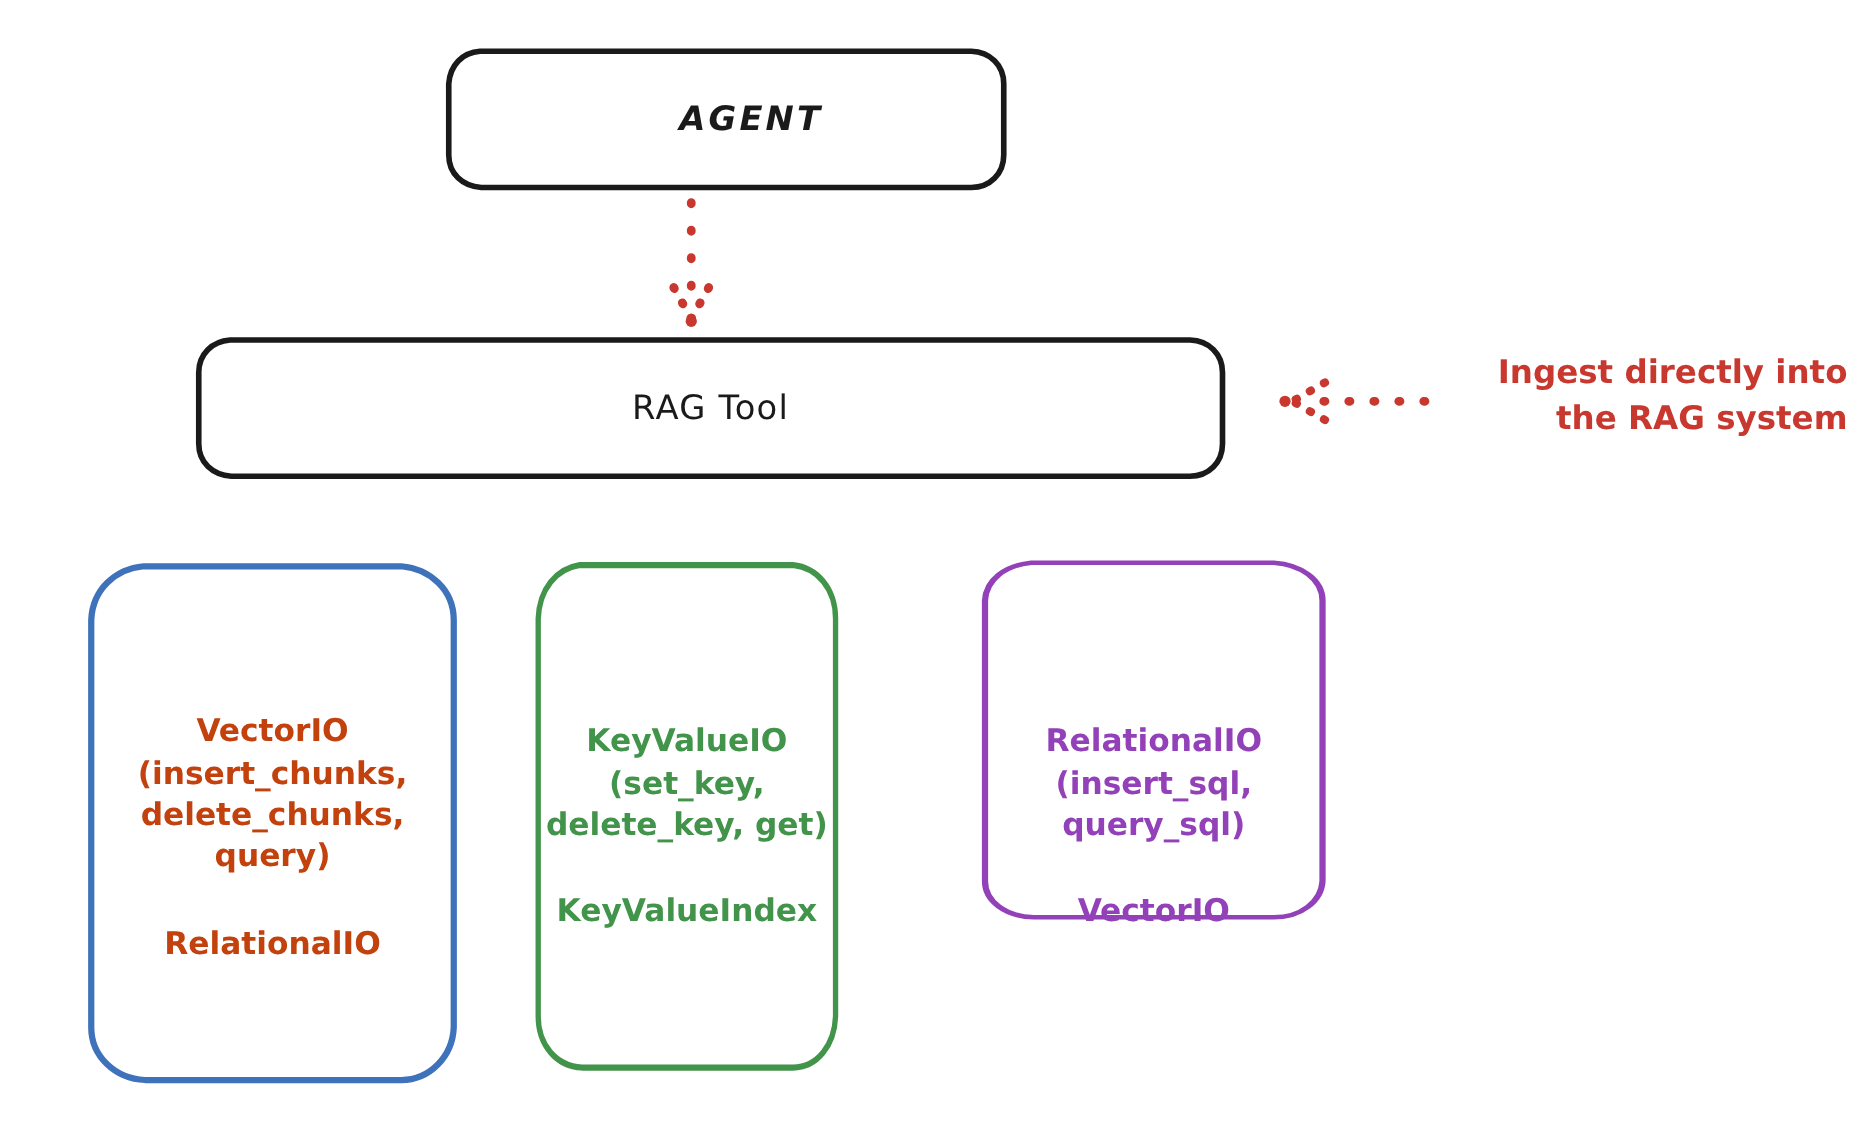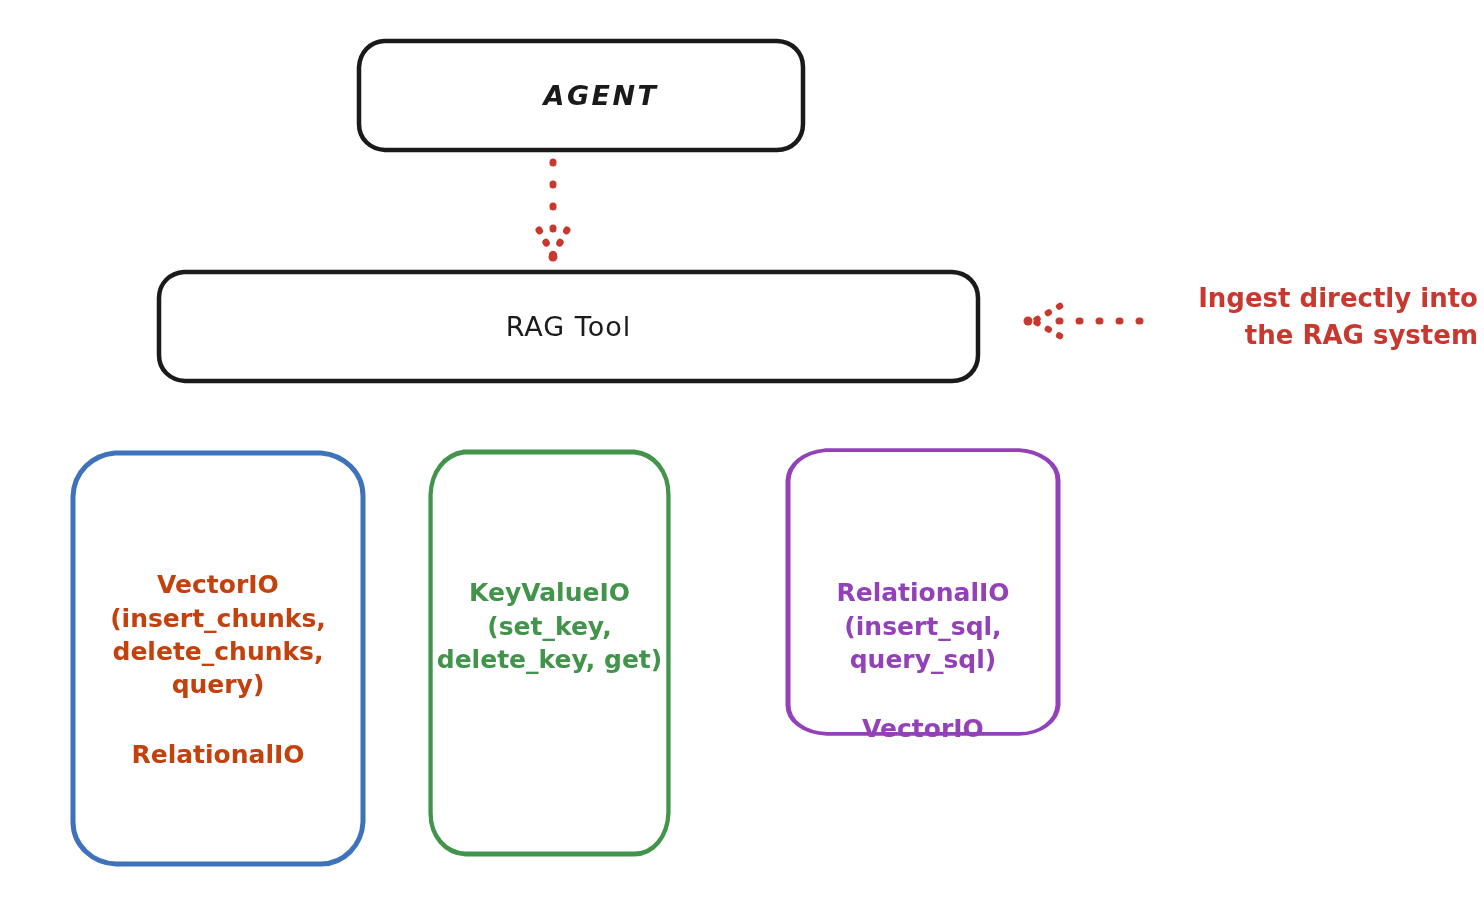--- a/index.html
+++ b/index.html
@@ -221,20 +221,21 @@
   <div class="node leaf" id="keyvalueio-box">
     <svg class="frame" viewBox="0 0 285 409" preserveAspectRatio="none">
       <path d="M 42,4 C 20,7 4,23 3,47 L 3,365 C 3,388 20,405 44,406
                L 242,406 C 265,406 281,388 282,365 L 282,47
                C 282,23 265,6 242,4 Z" fill="#ffffff" stroke="#41944a" stroke-width="5" stroke-linecap="round" stroke-linejoin="round"></path>
     </svg>
     <div class="node-label">
       <span>KeyValueIO
 (set_key,
 delete_key, get)</span>
+      <span class="node-sub">KeyValueIndex</span>
     </div>
   </div>
 
   <div class="node leaf" id="relationalio-box">
     <svg class="frame" viewBox="0 0 276 400" preserveAspectRatio="none">
       <path d="M 40,3 C 19,6 4,22 3,45 L 3,357 C 3,379 19,396 42,397
                L 234,397 C 256,397 272,379 273,357 L 273,45
                C 273,22 256,5 234,3 Z" fill="#ffffff" stroke="#9341b8" stroke-width="5" stroke-linecap="round" stroke-linejoin="round"></path>
     </svg>
     <div class="node-label">

